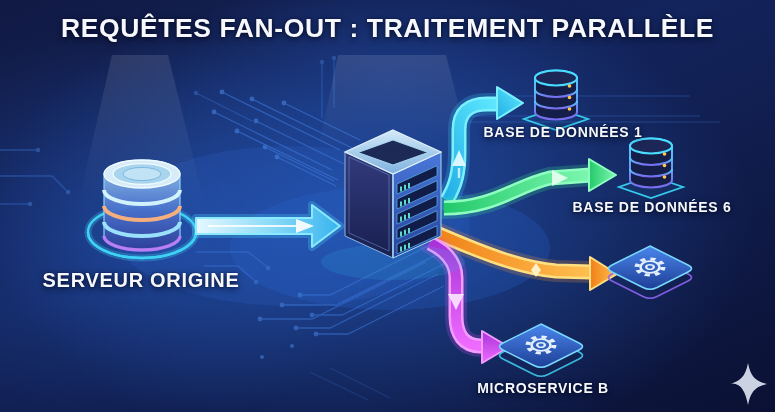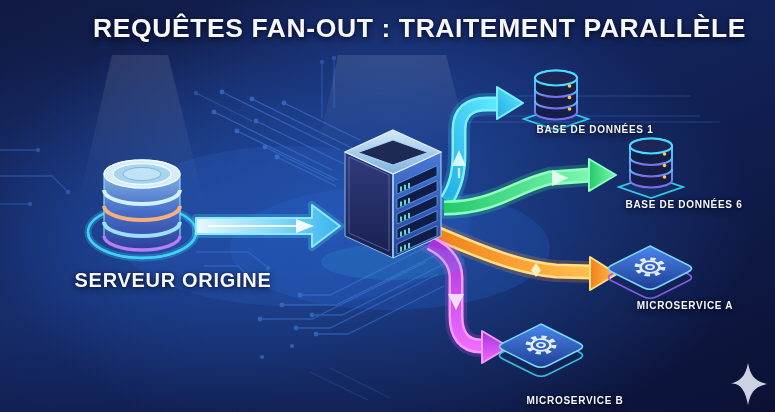--- a/index.html
+++ b/index.html
@@ -10,29 +10,28 @@
       radial-gradient(620px 380px at 48% 54%, rgba(44,108,218,.55), rgba(24,52,130,0) 62%),
       radial-gradient(420px 300px at 17% 56%, rgba(38,92,196,.40), rgba(20,40,110,0) 66%),
       radial-gradient(300px 200px at 50% 20%, rgba(36,80,180,.25), rgba(16,30,90,0) 70%),
       linear-gradient(155deg,#111a44 0%,#13245c 42%,#0b1134 100%);
   }
   svg{position:absolute;inset:0;display:block;}
   .lbl{
     position:absolute;color:#f6f8fd;font-weight:800;text-align:center;
     white-space:nowrap;transform:translateX(-50%);
     text-shadow:0 2px 6px rgba(3,7,28,.8), 0 0 2px rgba(3,7,28,.6);
-    margin-left:32px;
   }
   #title{top:13px;left:50%;font-size:26.5px;letter-spacing:.6px;}
-  .node-lbl{font-size:10px;letter-spacing:.7px;}
+  .node-lbl{font-size:14px;letter-spacing:.7px;}
   #lbl-origin{top:269px;left:141px;font-size:20px;}
   #lbl-db1{top:124px;left:563px;}
   #lbl-db2{top:199px;left:652px;}
   #lbl-msa{top:300px;left:653px;}
-  #lbl-msb{top:395px;left:543px;}
+  #lbl-msb{top:380px;left:543px;}
   .trace{stroke:#3f7ce0;fill:none;stroke-width:1.3;}
   .tdot{fill:#4c88e8;}
 </style>
 </head>
 <body>
 
 <div id="canvas">
 
 <svg width="775" height="412" viewBox="0 0 775 412">
   <defs>
@@ -302,16 +301,15 @@
 
   <g transform="translate(748,384)">
     <path d="M0,-21 C2.6,-7.5 7.5,-2.6 19,0 C7.5,2.6 2.6,7.5 0,21 C-2.6,7.5 -7.5,-2.6 -19,0 C-7.5,-2.6 -2.6,-7.5 0,-21 Z" fill="#cbd2e2"></path>
   </g>
 </svg>
 
 <div id="title" class="lbl">REQUÊTES FAN-OUT : TRAITEMENT PARALLÈLE</div>
 <div id="lbl-origin" class="lbl node-lbl">SERVEUR ORIGINE</div>
 <div id="lbl-db1" class="lbl node-lbl">BASE DE DONNÉES 1</div>
 <div id="lbl-db2" class="lbl node-lbl">BASE DE DONNÉES 6</div>
-<div id="lbl-msa" class="lbl node-lbl">MICROSERVICE A</div>
 <div id="lbl-msb" class="lbl node-lbl">MICROSERVICE B</div>
 
 </div>
 
 </body></html>

